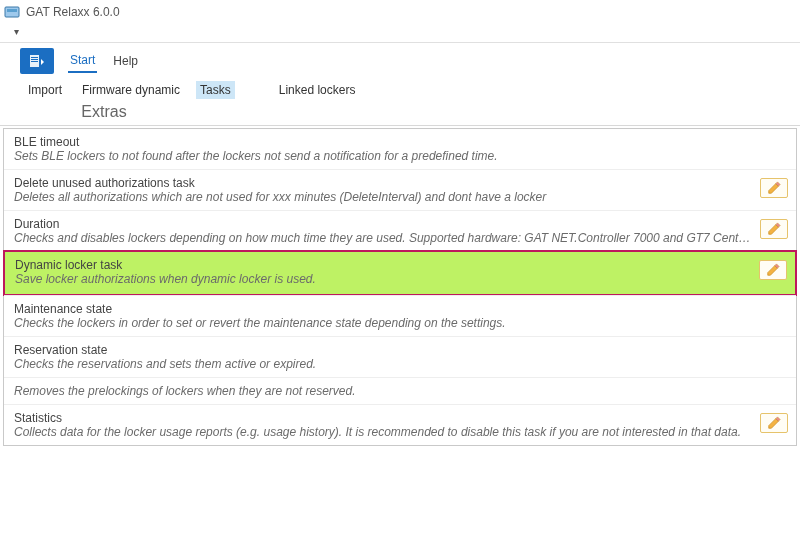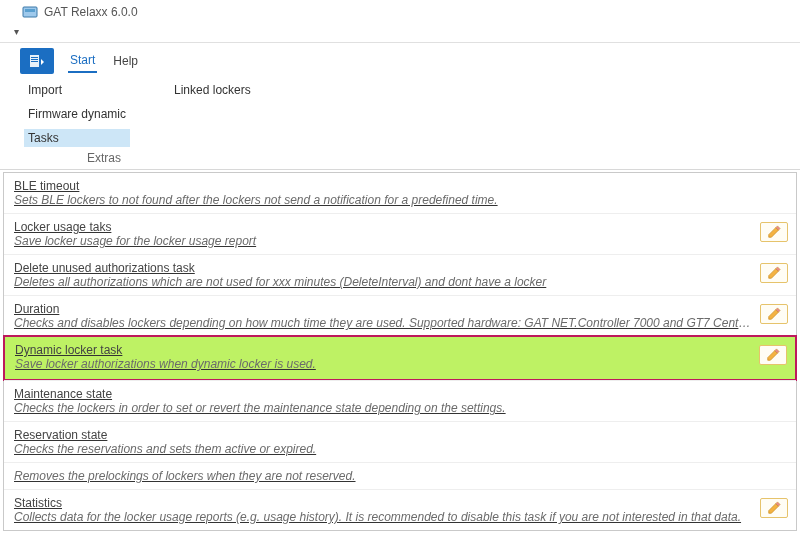--- a/index.html
+++ b/index.html
@@ -9,21 +9,21 @@
     font-size: 12px;
     color: #333;
     background: #fff;
     width: 800px;
   }
   
   .titlebar {
     display: flex;
     align-items: center;
     height: 24px;
-    padding: 0 22px;
+    padding: 0 4px;
     gap: 6px;
   }
   .titlebar .app-icon {
     width: 16px; height: 16px;
     display: inline-flex;
     align-items: center; justify-content: center;
   }
   .titlebar .title { color: #555; }
   .qat {
     height: 18px;
@@ -58,54 +58,53 @@
   }
   .tab.active {
     color: #1b6ec2;
     border-bottom: 2px solid #1b6ec2;
   }
   .ribbon-groups {
     display: flex;
     gap: 40px;
     padding: 6px 4px 2px 4px;
   }
-  .group { display: flex; flex-direction: column; gap: 6px; }
+  .group { display: flex; flex-direction: row; gap: 12px; }
   .group-item {
     color: #333;
     padding: 1px 4px;
     cursor: default;
     line-height: 16px;
   }
   .group-item.selected {
     background: #cde6f7;
   }
   .group-label {
     text-align: center;
     color: #666;
-    font-size: 12px;
+    font-size: 16px;
     padding: 2px 0 4px 0;
   }
   .group-label-row {
     display: flex;
     gap: 40px;
     padding-left: 4px;
   }
   
   .panel {
     border: 1px solid #c9c9c9;
     margin: 2px 3px 0 3px;
     padding: 0;
   }
   .task-row {
     border-top: 1px solid #eee;
     padding: 6px 8px 6px 10px;
     display: flex;
     align-items: flex-start;
     gap: 8px;
-    text-decoration: underline;
   }
   .task-row:first-child { border-top: none; }
   .task-text { flex: 1 1 auto; overflow: hidden; }
   .task-title {
     color: #444;
     font-size: 12px;
   }
   .task-desc {
     color: #6b6b6b;
     font-style: italic;
@@ -180,34 +179,20 @@
 
 <div class="panel" id="tasks-panel">
     <div class="task-row">
       <div class="task-text">
         <div class="task-title">BLE timeout</div>
         <div class="task-desc">Sets BLE lockers to not found after the lockers not send a notification for a predefined time.</div>
       </div>
     </div>
     <div class="task-row">
       <div class="task-text">
-        <div class="task-title">Locker usage taks</div>
-        <div class="task-desc">Save locker usage for the locker usage report</div>
-      </div>
-      <span class="edit-btn">
-        <span>
-          <svg width="14" height="14" viewBox="0 0 16 16">
-            <path d="M2 11 L10 3 L13 6 L5 14 L2 14 Z" fill="#f4b241" stroke="#c78a1e" stroke-width="0.8"></path>
-            <path d="M10 3 L12 1 L15 4 L13 6 Z" fill="#e88b8b" stroke="#c78a1e" stroke-width="0.6"></path>
-          </svg>
-        </span>
-      </span>
-    </div>
-    <div class="task-row">
-      <div class="task-text">
         <div class="task-title">Delete unused authorizations task</div>
         <div class="task-desc">Deletes all authorizations which are not used for xxx minutes (DeleteInterval) and dont have a locker</div>
       </div>
       <span class="edit-btn">
         <span>
           <svg width="14" height="14" viewBox="0 0 16 16">
             <path d="M2 11 L10 3 L13 6 L5 14 L2 14 Z" fill="#f4b241" stroke="#c78a1e" stroke-width="0.8"></path>
             <path d="M10 3 L12 1 L15 4 L13 6 Z" fill="#e88b8b" stroke="#c78a1e" stroke-width="0.6"></path>
           </svg>
         </span>

